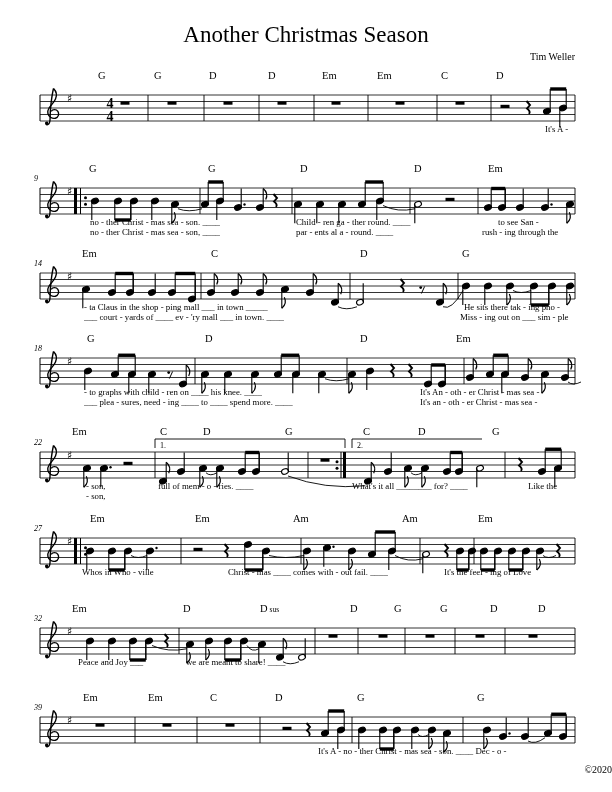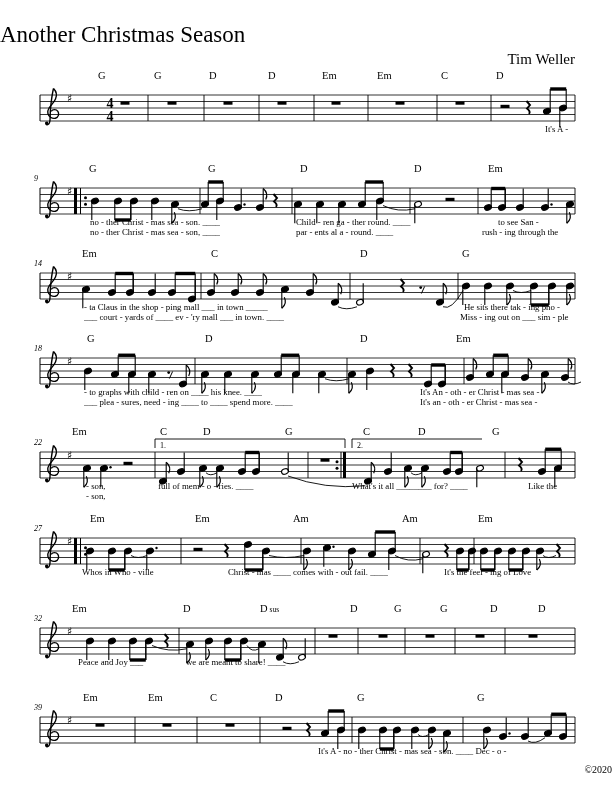--- a/index.html
+++ b/index.html
@@ -1,20 +1,20 @@
 <!DOCTYPE html>
 <html><head>
 <meta charset="utf-8">
 <style>
   html,body{margin:0;padding:0;background:#e8e8e8;}
   #page{position:relative;width:612px;height:792px;background:#ffffff;margin:0 auto;
         font-family:"Liberation Serif", serif;color:#000;overflow:hidden;}
-  #title{position:absolute;top:22px;left:0;width:612px;text-align:left;
+  #title{position:absolute;top:22px;left:0;width:612px;text-align:center;
          font-size:23px;font-weight:400;}
-  #composer{position:absolute;top:51px;right:37px;font-size:15px;}
+  #composer{position:absolute;top:51px;right:37px;font-size:10px;}
   #copyright{position:absolute;top:764px;left:0;width:612px;text-align:right;font-size:10px;}
   svg text{font-family:"Liberation Serif", serif;}
   .chord{font-size:10.5px;}
   .chord-suffix{font-size:7.5px;}
   .lyric{font-size:8.8px;}
   .mnum{font-size:8px;font-style:italic;}
   .ending-label{font-size:8px;}
   .timesig{font-size:14px;font-weight:bold;}
   .keysig{font-family:"DejaVu Sans",sans-serif;font-size:11px;}
 </style>

